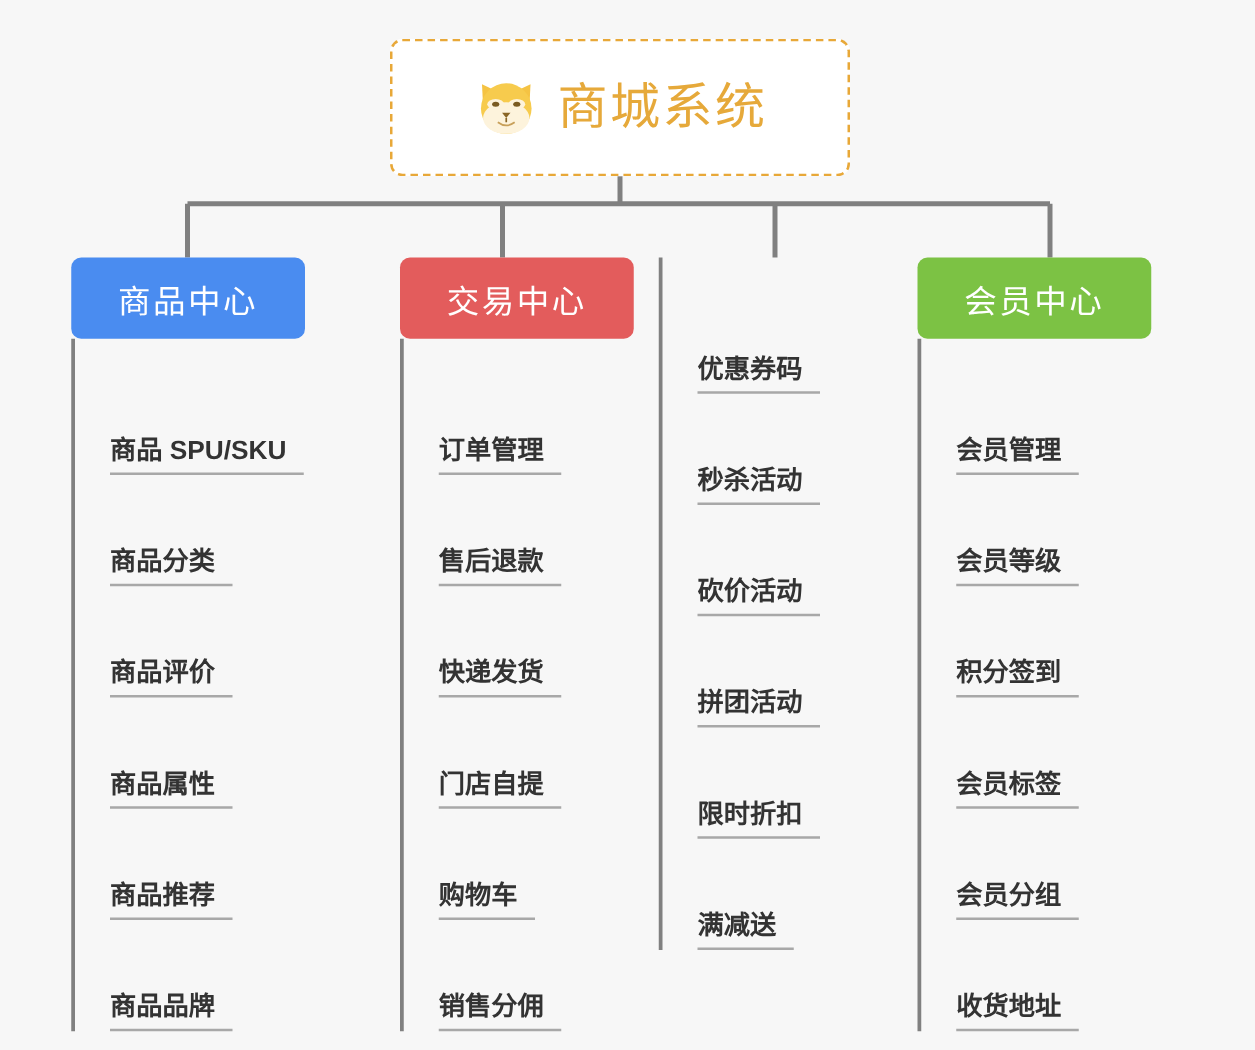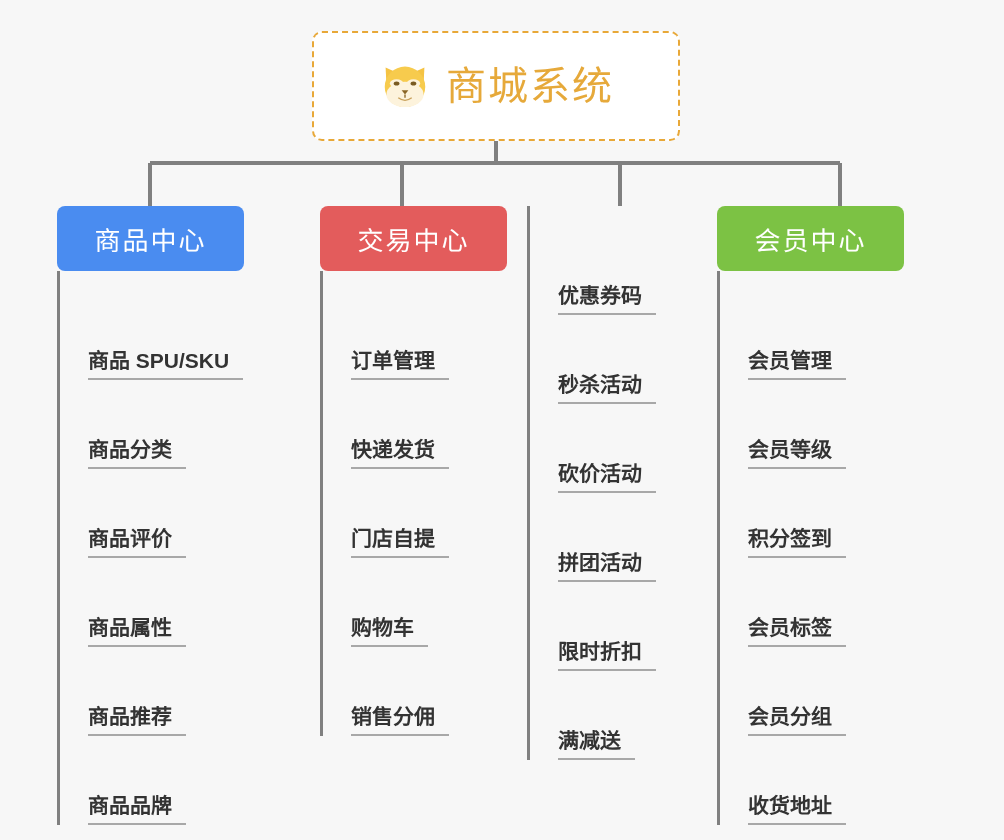--- a/index.html
+++ b/index.html
@@ -102,21 +102,21 @@
     line-height: 1.1;
   }
 
   
   .branch.c0 { left: 57px; }
   .branch.c0 .branch-head { width: 187px; align-items: center; }
   .branch.c1 { left: 308px; margin-left: 12px; }
   .branch.c1 .branch-head { width: 187px; }
   .branch.c2 { left: 527px; }
   .branch.c2 .branch-head { width: 187px; }
-  .branch.c3 { left: 717px; }
+  .branch.c3 { left: 734px; }
   .branch.c3 .branch-head { width: 187px; }
 </style>
 </head>
 <body style="background: rgb(247, 247, 247);">
 
 <div id="mindmap">
 
   <svg id="wires" viewBox="0 0 1004 840" width="1004" height="840" aria-hidden="true">
     <g stroke="#808080" stroke-width="4" fill="none" stroke-linecap="butt">
       <line x1="496" y1="141" x2="496" y2="163"></line>
@@ -183,20 +183,23 @@
 
   <div class="branch c1">
     <div class="branch-head" style="background: rgb(227, 92, 92);">
       <span>交易中心</span>
     </div>
     <div class="branch-body">
       <div class="leaf">
           <span class="leaf-label">订单管理</span>
         </div>
       <div class="leaf">
+          <span class="leaf-label">售后退款</span>
+        </div>
+      <div class="leaf">
           <span class="leaf-label">快递发货</span>
         </div>
       <div class="leaf">
           <span class="leaf-label">门店自提</span>
         </div>
       <div class="leaf">
           <span class="leaf-label">购物车</span>
         </div>
       <div class="leaf">
           <span class="leaf-label">销售分佣</span>

